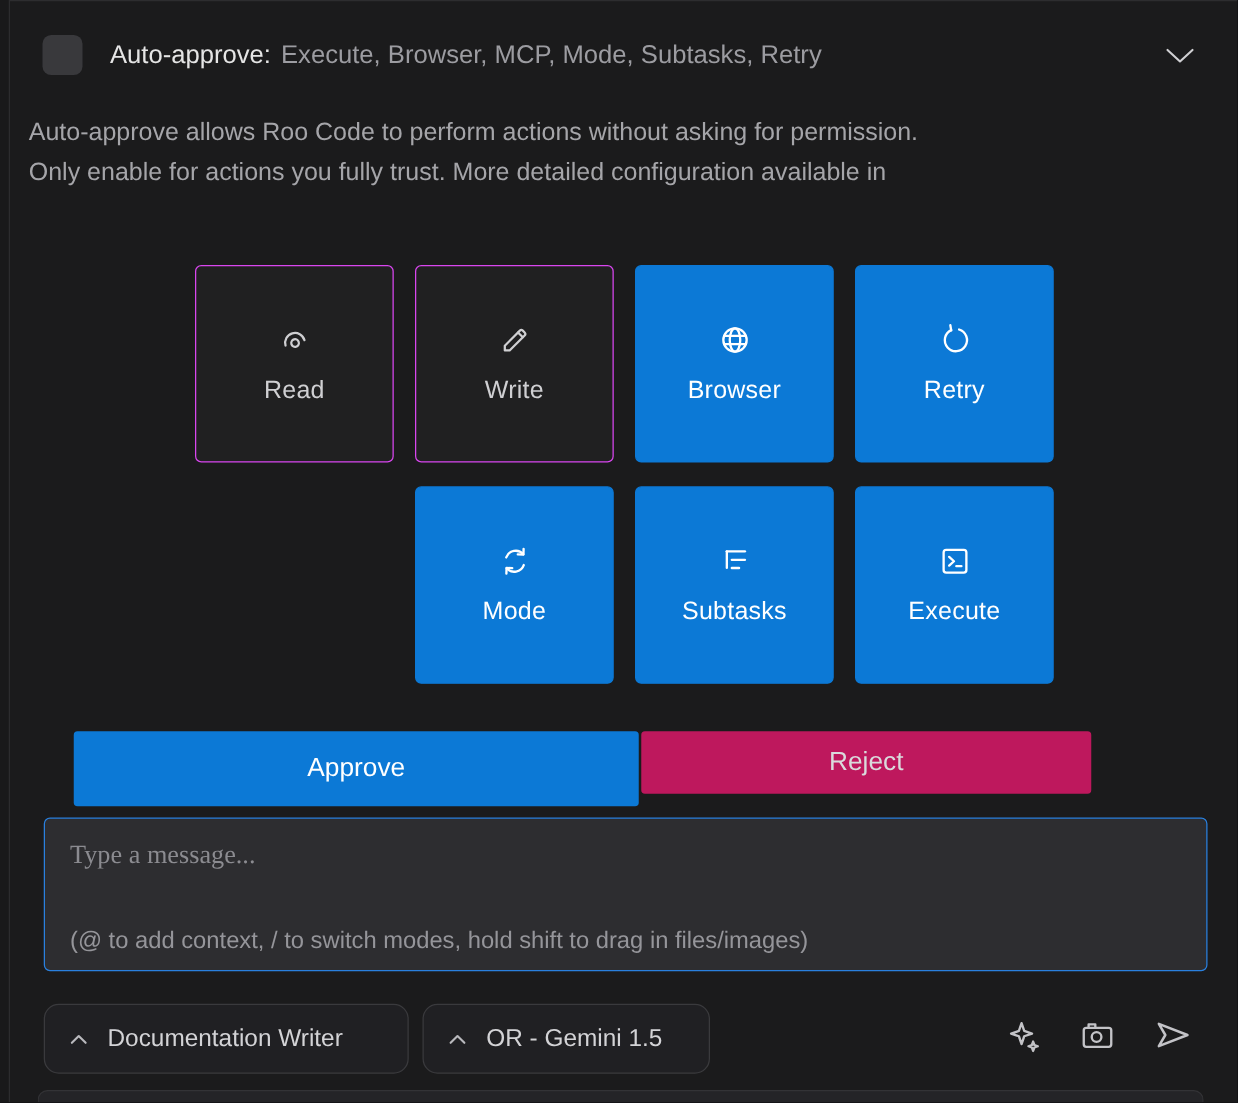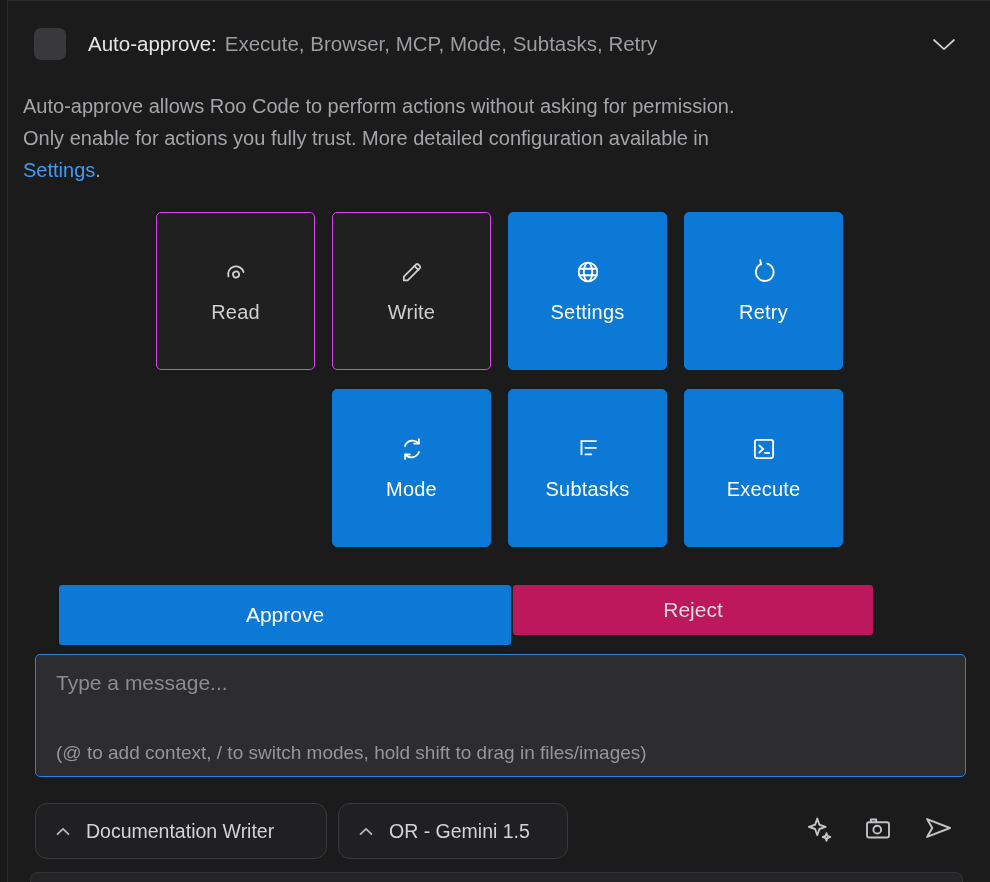--- a/index.html
+++ b/index.html
@@ -34,21 +34,21 @@
   .tile svg{stroke:currentColor;fill:none;stroke-width:1.6;stroke-linecap:round;stroke-linejoin:round;}
 
   
   .btn-approve{position:absolute;left:35px;top:585px;width:452px;height:60px;background:#0c79d6;border-radius:3px;color:#fff;font-size:21px;display:flex;align-items:center;justify-content:center;margin-left:24px;}
   .btn-reject{position:absolute;left:513px;top:585px;width:360px;height:50px;background:#be185d;border-radius:3px;color:#dadadc;font-size:21px;display:flex;align-items:center;justify-content:center;}
 
   
   .composer{position:absolute;left:35px;top:654px;width:931px;height:123px;background:#2d2d30;border:1.5px solid #2a80de;border-radius:5px;}
   .composer textarea{
     position:absolute;inset:0;width:100%;height:100%;background:transparent;border:none;outline:none;resize:none;
-    padding:16px 20px 44px 20px;color:#d6d6d8;font-family:Liberation Sans, sans-serif;font-size:21px;
+    padding:16px 20px 44px 20px;color:#d6d6d8;font-family:Liberation Serif, serif;font-size:21px;
   }
   .composer textarea::placeholder{color:#8b8b90;opacity:1;}
   .composer .hint{position:absolute;left:20px;bottom:12px;font-size:19px;color:#95959a;pointer-events:none;white-space:nowrap;}
 
   
   .pill{position:absolute;top:803px;height:56px;border:1px solid #3a3a3d;border-radius:12px;background:#202023;display:flex;align-items:center;padding-left:19px;gap:15px;color:#d3d3d6;font-size:19.5px;white-space:nowrap;}
   .pill .caret{display:flex;color:#b9b9bd;}
   .pill svg{stroke:currentColor;fill:none;stroke-width:1.7;stroke-linecap:round;stroke-linejoin:round;}
   .footer-icon{position:absolute;display:flex;align-items:center;justify-content:center;color:#c3c3c7;}
   .footer-icon svg{stroke:currentColor;fill:none;stroke-width:1.5;stroke-linecap:round;stroke-linejoin:round;}
@@ -69,21 +69,20 @@
   </div>
   <button class="header-chevron">
     <svg width="24" height="14" viewBox="0 0 24 14">
         <path d="M2 2l10 9.2L22 2" fill="none" stroke="currentColor" stroke-width="1.7" stroke-linecap="round" stroke-linejoin="round"></path>
       </svg>
   </button>
 
   <div class="description">
     <div>Auto-approve allows Roo Code to perform actions without asking for permission.</div>
     <div>Only enable for actions you fully trust. More detailed configuration available in</div>
-    <div><span class="link">Settings</span><span>.</span></div>
   </div>
 
   <button class="tile off" style="left:156px;top:212px;">
     <span class="tile-icon">
       <svg width="27" height="27" viewBox="0 0 24 24">
           <g transform="rotate(-16 12 12)">
             <path d="M5 13.6a7 7 0 0 1 14 0"></path>
             <circle cx="12" cy="13.8" r="2.7"></circle>
           </g>
         </svg>
@@ -100,21 +99,21 @@
     <span class="tile-label">Write</span>
   </button>
   <button class="tile on" style="left:508px;top:212px;">
     <span class="tile-icon">
       <svg width="28" height="28" viewBox="0 0 24 24">
           <circle cx="12" cy="12" r="8"></circle>
           <ellipse cx="12" cy="12" rx="3.6" ry="8"></ellipse>
           <path d="M4.7 9.2h14.6M4.7 14.8h14.6"></path>
         </svg>
     </span>
-    <span class="tile-label">Settings</span>
+    <span class="tile-label">Browser</span>
   </button>
   <button class="tile on" style="left:684px;top:212px;">
     <span class="tile-icon">
       <svg width="28" height="28" viewBox="0 0 24 24">
           <path d="M9.4 5.2a7.6 7.6 0 1 0 5.4-.4"></path>
           <path d="M9.4 5.4L8.8 1.9"></path>
         </svg>
     </span>
     <span class="tile-label">Retry</span>
   </button>

